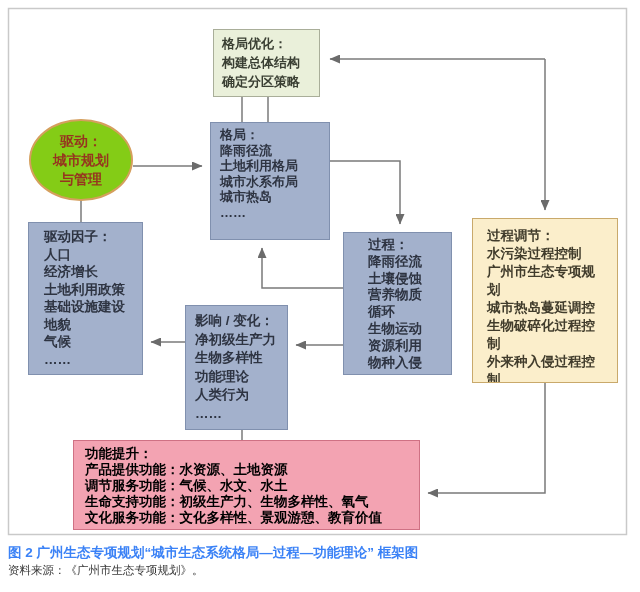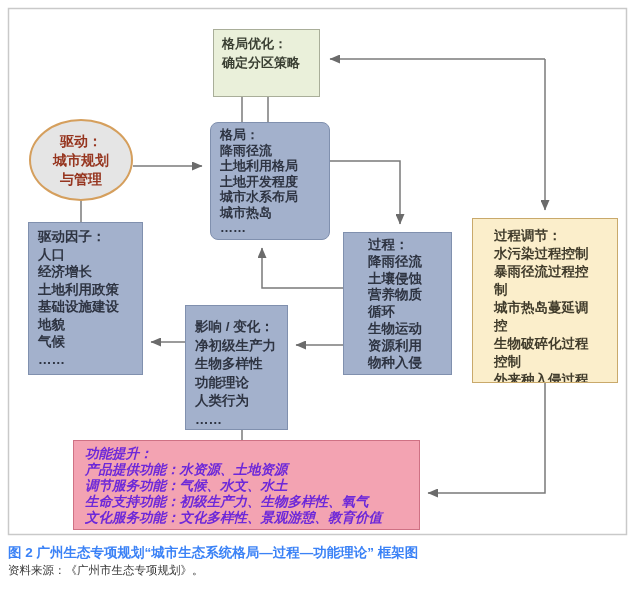--- a/index.html
+++ b/index.html
@@ -5,38 +5,38 @@
   html,body{margin:0;padding:0;background:#ffffff;}
   .page{position:relative;width:640px;height:592px;background:#ffffff;
         font-family:"Liberation Sans","DejaVu Sans",sans-serif;overflow:hidden;}
   svg.connectors{position:absolute;left:0;top:0;width:640px;height:592px;}
   .node{position:absolute;box-sizing:border-box;border:1px solid #8291af;
         color:#2e3442;font-weight:bold;overflow:hidden;}
   .node .title{font-weight:bold;}
   .blue{background:#a3b1cc;border-color:#8090ae;}
   .green{background:#eaf0da;border-color:#a9ae99;color:#3a3f33;}
   .yellow{background:#fbeecb;border-color:#c9a96b;color:#413c2c;}
-  .pink{background:#f3a3b2;border-color:#cf7184;color:#6d28d9;font-style:italic;}
-  .ellipse{position:absolute;box-sizing:border-box;background:#e5e5e5;
+  .pink{background:#f3a3b2;border-color:#cf7184;color:#000000;}
+  .ellipse{position:absolute;box-sizing:border-box;background:#84cc16;
            border:2px solid #d59f5d;border-radius:50%;color:#96351f;
            font-weight:bold;display:flex;flex-direction:column;
            justify-content:center;text-align:center;}
   
   .n-opt{left:213px;top:29px;width:107px;height:68px;padding:4px 8px;
          font-size:13px;line-height:19px;}
   .n-driver{left:29px;top:119px;width:104px;height:82px;font-size:14px;line-height:19px;}
   .n-pattern{left:210px;top:122px;width:120px;height:118px;padding:4px 9px;
-             font-size:13px;line-height:15.5px;border-radius:8px;}
-  .n-factors{left:28px;top:222px;width:115px;height:153px;padding:5px 9px;
+             font-size:13px;line-height:15.5px;}
+  .n-factors{left:28px;top:222px;width:115px;height:153px;padding:5px 15px;
              font-size:13.5px;line-height:17.5px;}
   .n-process{left:343px;top:232px;width:109px;height:143px;padding:4px 24px;
              font-size:13.5px;line-height:16.8px;}
-  .n-regulation{left:472px;top:218px;width:146px;height:165px;padding:8px 21px;
+  .n-regulation{left:472px;top:218px;width:146px;height:165px;padding:8px 14px;
                 font-size:13.5px;line-height:18px;}
-  .n-impact{left:185px;top:305px;width:103px;height:125px;padding:12px 9px;
+  .n-impact{left:185px;top:305px;width:103px;height:125px;padding:6px 9px;
             font-size:13.5px;line-height:18.5px;}
   .n-function{left:73px;top:440px;width:347px;height:90px;padding:5px 11px;
               font-size:13.5px;line-height:16px;}
   .caption{position:absolute;left:8px;top:544px;font-size:13.5px;font-weight:bold;
            color:#3b82f6;white-space:nowrap;}
   .source{position:absolute;left:8px;top:563px;font-size:11.5px;font-weight:normal;
           color:#3a3a3a;white-space:nowrap;}
 </style>
 </head>
 <body>
@@ -63,38 +63,38 @@
       <path d="M343 345 L296 345" marker-end="url(#arw)"></path>
       <path d="M185 342 L151 342" marker-end="url(#arw)"></path>
       <path d="M242 430 L242 440"></path>
       <path d="M545 383 L545 493 L428 493" marker-end="url(#arw)"></path>
     </g>
   </svg>
 
   <div class="node green n-opt">
     <div class="title">格局优化：</div>
     <div>
+        <div class="line">构建总体结构</div>
         <div class="line">确定分区策略</div>
       </div>
   </div>
 
   <div class="ellipse n-driver">
     <div>
         <div class="line">驱动：</div>
         <div class="line">城市规划</div>
         <div class="line">与管理</div>
       </div>
   </div>
 
   <div class="node blue n-pattern">
     <div class="title">格局：</div>
     <div>
         <div class="line">降雨径流</div>
         <div class="line">土地利用格局</div>
-        <div class="line">土地开发程度</div>
         <div class="line">城市水系布局</div>
         <div class="line">城市热岛</div>
         <div class="line">……</div>
       </div>
   </div>
 
   <div class="node blue n-factors">
     <div class="title">驱动因子：</div>
     <div>
         <div class="line">人口</div>
@@ -117,21 +117,21 @@
         <div class="line">资源利用</div>
         <div class="line">物种入侵</div>
         <div class="line">……</div>
       </div>
   </div>
 
   <div class="node yellow n-regulation">
     <div class="title">过程调节：</div>
     <div>
         <div class="line">水污染过程控制</div>
-        <div class="line">暴雨径流过程控制</div>
+        <div class="line">广州市生态专项规划</div>
         <div class="line">城市热岛蔓延调控</div>
         <div class="line">生物破碎化过程控制</div>
         <div class="line">外来种入侵过程控制</div>
         <div class="line">水土流失过程控制</div>
       </div>
   </div>
 
   <div class="node blue n-impact">
     <div class="title">影响 / 变化：</div>
     <div>

